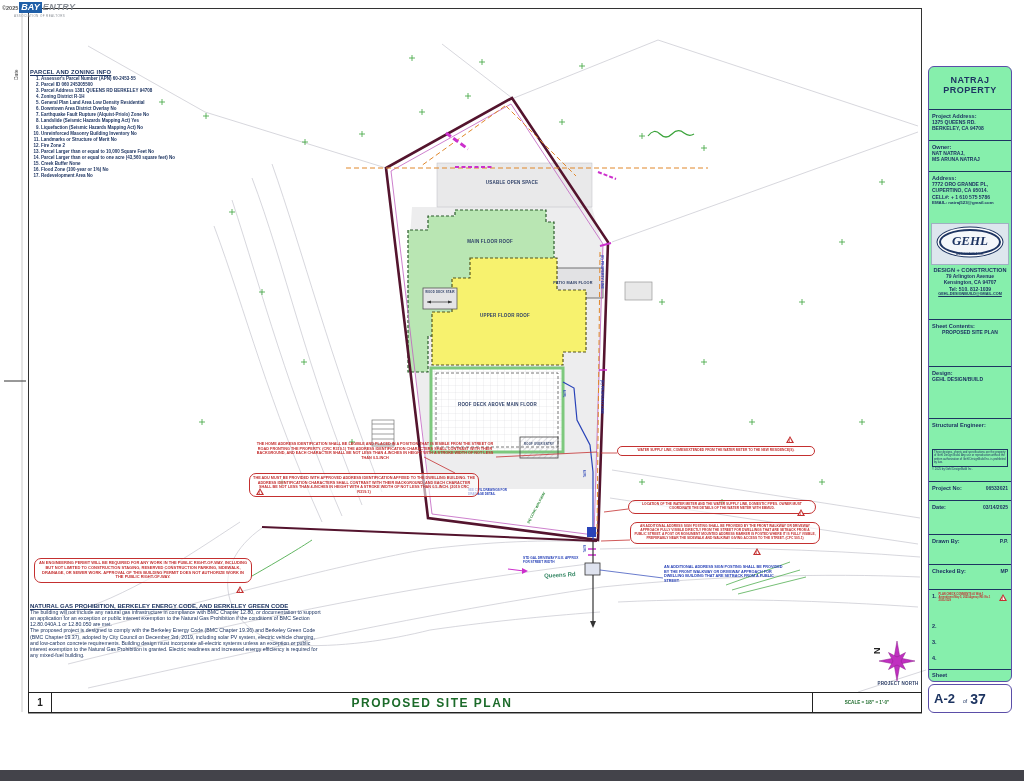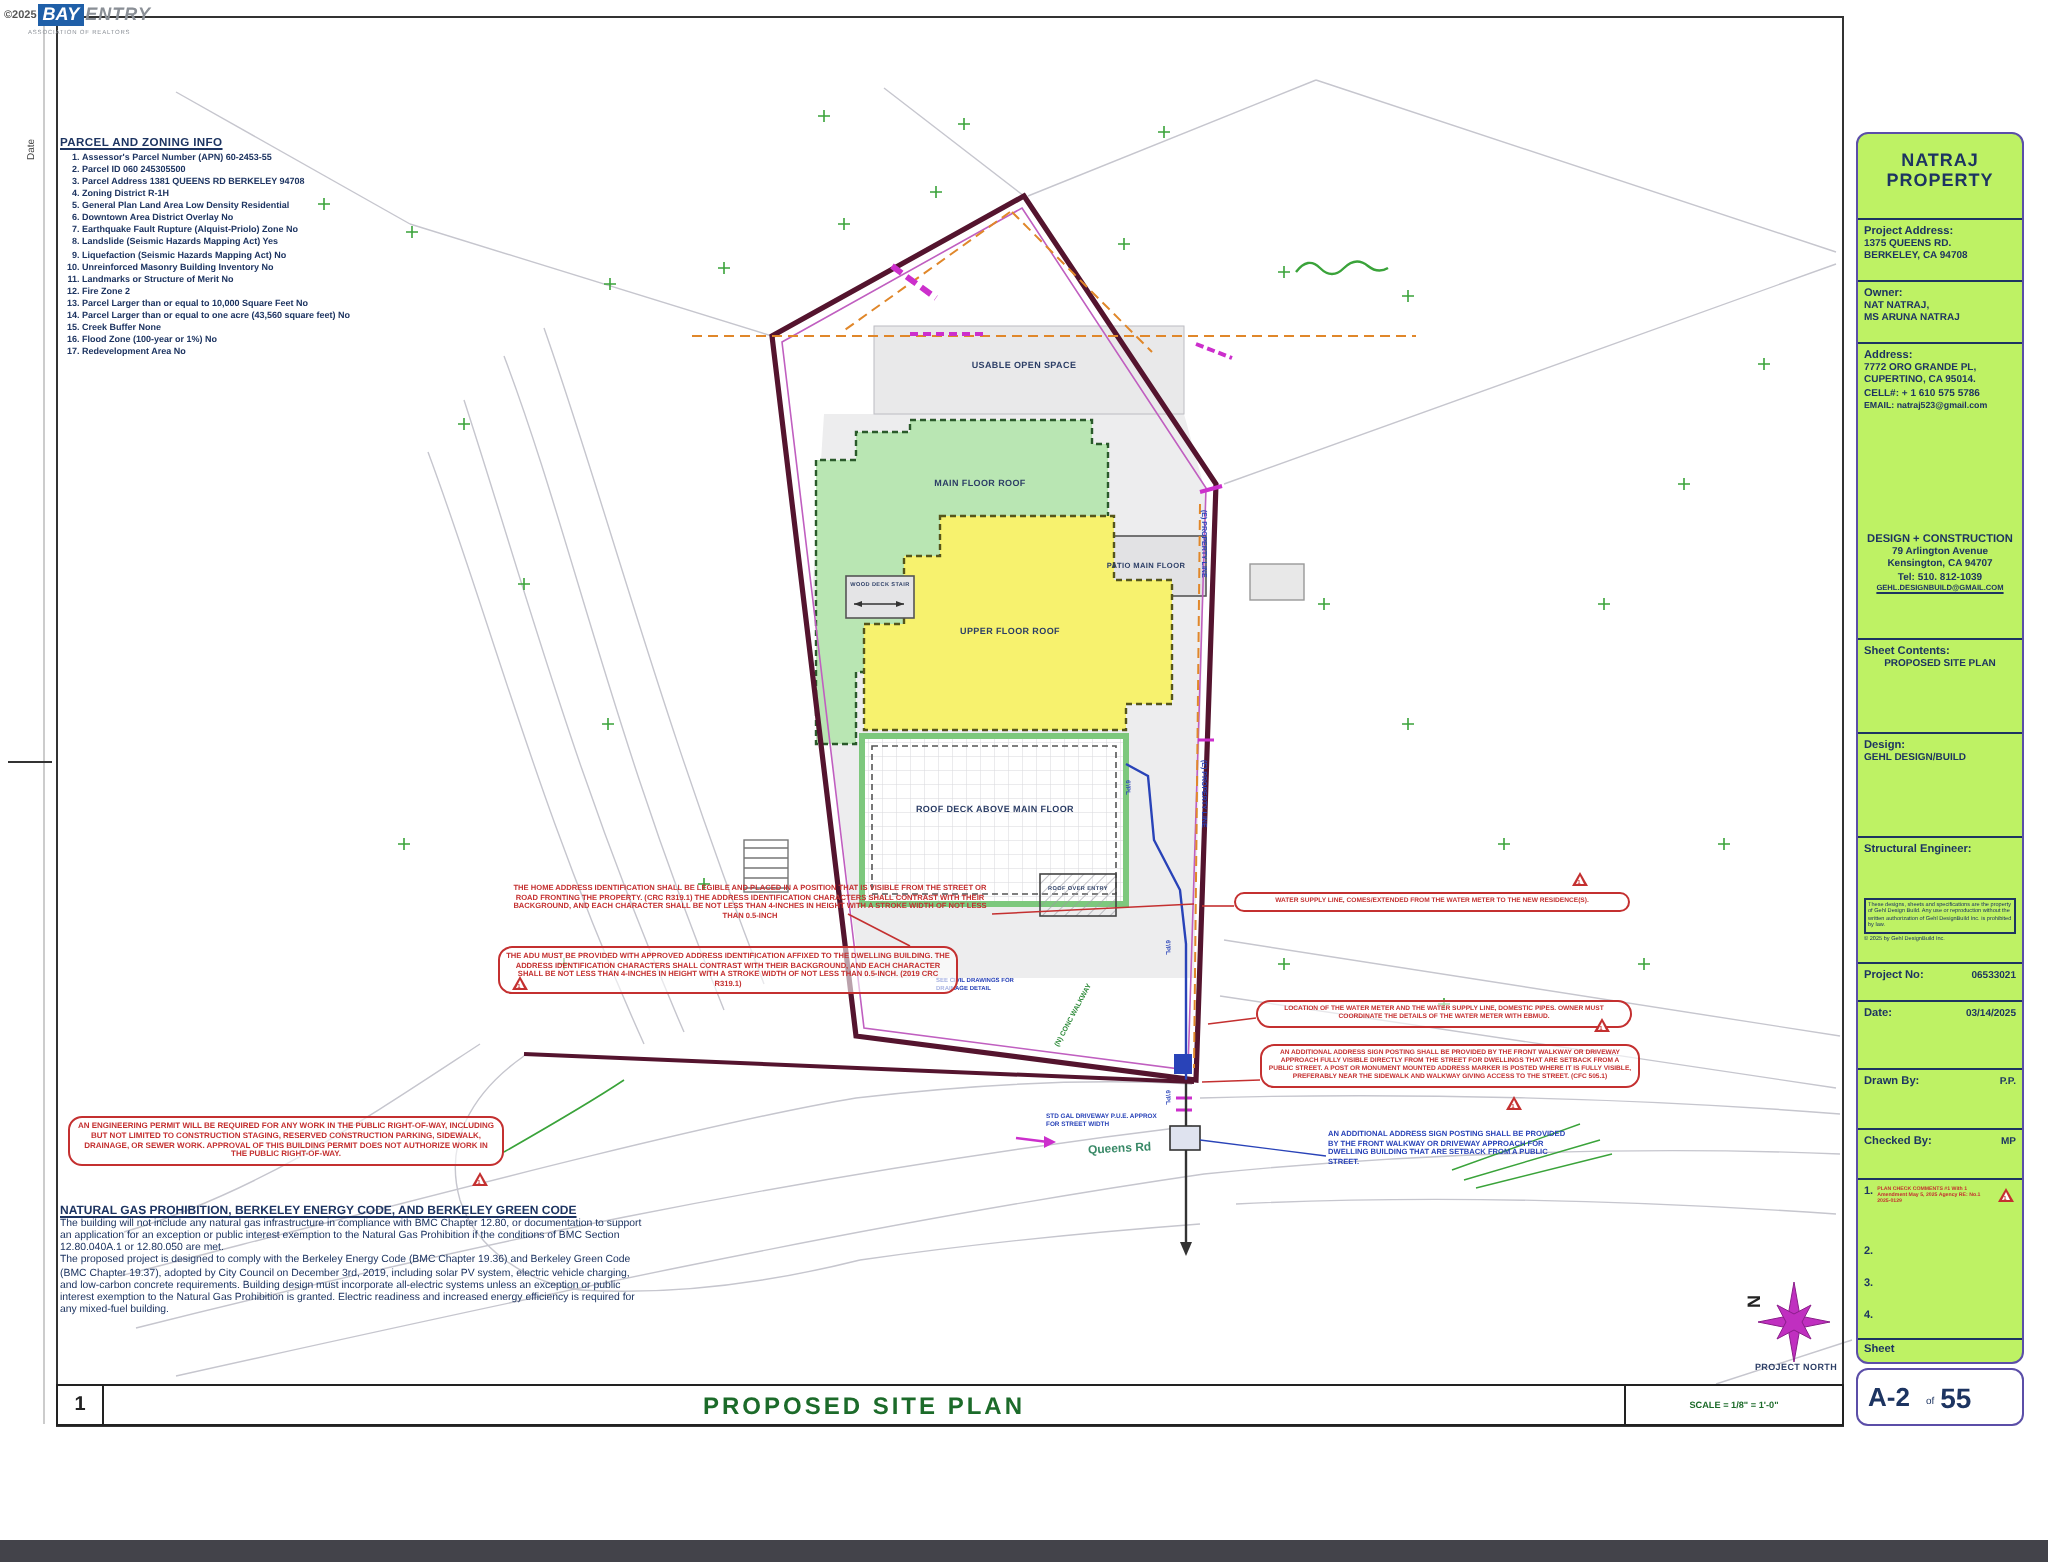--- a/index.html
+++ b/index.html
@@ -30,21 +30,21 @@
   
   .gas{left:30px;top:603px;width:292px;color:#1d3461;}
   .gas h3{margin:0;font-size:6px;text-decoration:underline;}
   .gas p{margin:0;font-size:5.2px;line-height:1.18;font-weight:500;}
   
   .tbar{left:28px;top:692px;width:894px;height:21px;border:1px solid #222;box-sizing:border-box;display:flex;align-items:stretch;background:#fff;}
   .tbar .num{width:22px;border-right:1px solid #222;display:flex;align-items:center;justify-content:center;font-size:10px;font-weight:bold;color:#222;}
   .tbar .ttl{flex:1;display:flex;align-items:center;justify-content:center;font-size:12px;font-weight:bold;color:#1c6b2a;letter-spacing:1.5px;}
   .tbar .scl{width:108px;border-left:1px solid #222;display:flex;align-items:center;justify-content:center;font-size:4.6px;font-weight:bold;color:#1c6b2a;}
   
-  .sb{left:928px;top:66px;width:84px;height:616px;border:1.5px solid #5b4ea8;border-radius:6px;box-sizing:border-box;background:#bef264;color:#1d3461;}
+  .sb{left:928px;top:66px;width:84px;height:616px;border:1.5px solid #5b4ea8;border-radius:6px;box-sizing:border-box;background:#86efac;color:#1d3461;}
   .sb .sec{position:absolute;left:3px;right:3px;}
   .sb .hr{position:absolute;left:0;right:0;border-top:1px solid #1d3461;}
   .sb .t1{font-size:9px;font-weight:bold;text-align:center;line-height:1.15;letter-spacing:.5px;}
   .sb .lab{font-size:5.6px;font-weight:bold;}
   .sb .val{font-size:5px;font-weight:bold;line-height:1.25;}
   .sb .row{display:flex;justify-content:space-between;align-items:flex-start;}
   .logo-box{position:absolute;left:2px;right:2px;background:#dde6ee;border:.5px solid #9fb0c2;text-align:center;}
   .logo-oval{display:inline-block;margin-top:5px;border:2px solid #1d3461;border-radius:50%;width:58px;height:22px;box-shadow:0 0 0 1.5px #fff,0 0 0 2.5px #1d3461;background:#f4f7fa;}
   .logo-oval .g{font-family:"Liberation Serif",serif;font-style:italic;font-weight:bold;font-size:13px;color:#1d3461;line-height:20px;}
   .logo-sub{font-size:3px;font-weight:bold;color:#1d3461;margin-top:-3px;}
@@ -287,20 +287,26 @@
       <div class="val">MS ARUNA NATRAJ</div>
     </div>
     <div class="hr" style="top:104px;"></div>
     <div class="sec" style="top:108px;">
       <div class="lab">Address:</div>
       <div class="val">7772 ORO GRANDE PL,</div>
       <div class="val">CUPERTINO, CA 95014.</div>
       <div class="val">CELL#: + 1 610 575 5786</div>
       <div class="val" style="font-size:4.4px;">EMAIL: natraj523@gmail.com</div>
     </div>
+    <div class="logo-box" style="top:156px;height:40px;">
+      <div class="logo-oval">
+        <div class="g">GEHL</div>
+      </div>
+      <div class="logo-sub">DESIGN BUILD Inc.</div>
+    </div>
     <div class="sec" style="top:200px;text-align:center;">
       <div class="lab">DESIGN + CONSTRUCTION</div>
       <div class="val">79 Arlington Avenue</div>
       <div class="val">Kensington, CA 94707</div>
       <div class="val">Tel: 510. 812-1039</div>
       <div class="val" style="font-size:3.8px;text-decoration:underline;">GEHL.DESIGNBUILD@GMAIL.COM</div>
     </div>
     <div class="hr" style="top:252px;"></div>
     <div class="sec" style="top:256px;">
       <div class="lab">Sheet Contents:</div>
@@ -354,17 +360,17 @@
     <div class="sec rev-row" style="top:588px;">
         <span class="rev-num">4.</span>
       </div>
     <div class="hr" style="top:602px;"></div>
     <div class="sec lab" style="top:605px;">Sheet</div>
   </div>
 
   <div class="abs sheetbox">
     <span class="a">A-2</span>
     <span class="o">of</span>
-    <span class="t">55</span>
+    <span class="t">37</span>
   </div>
 
   <div class="abs botbar"></div>
 </div>
 
 </body></html>

